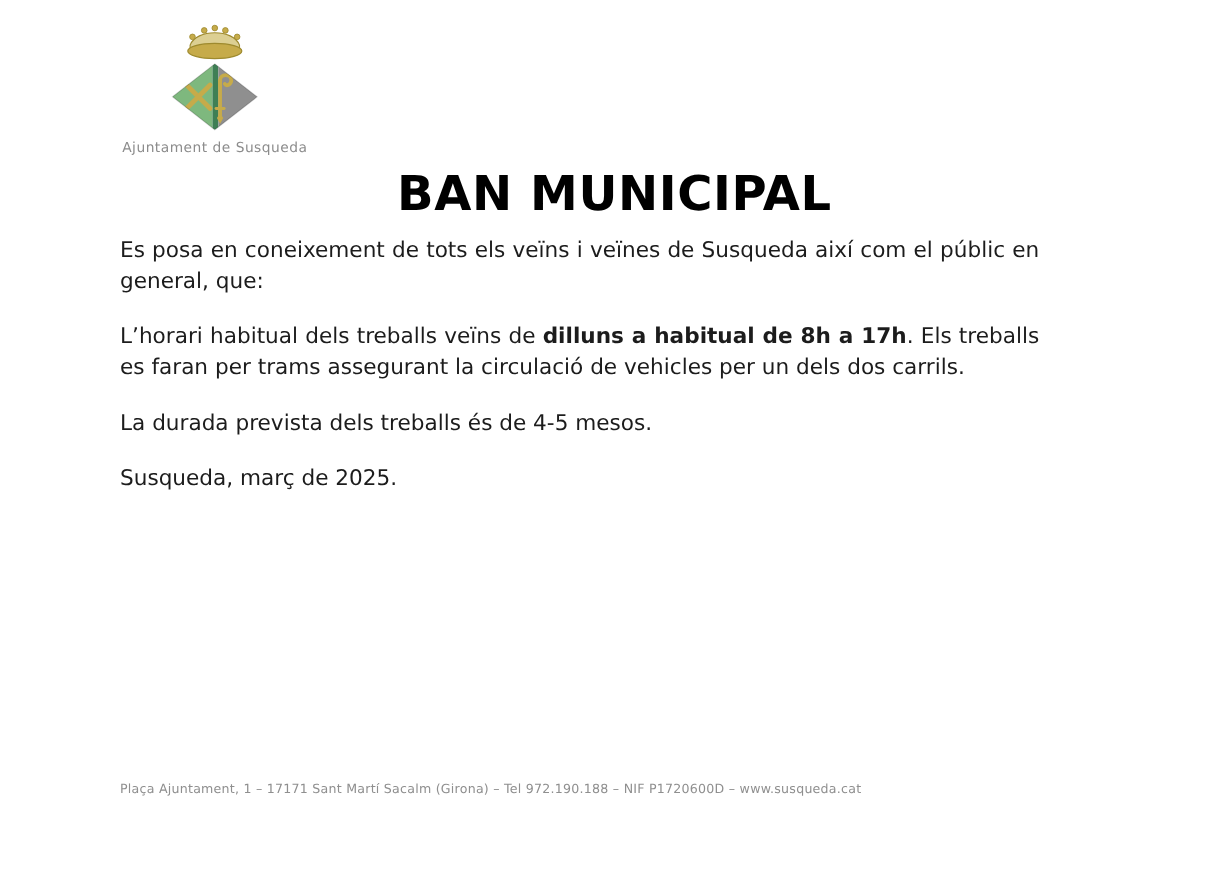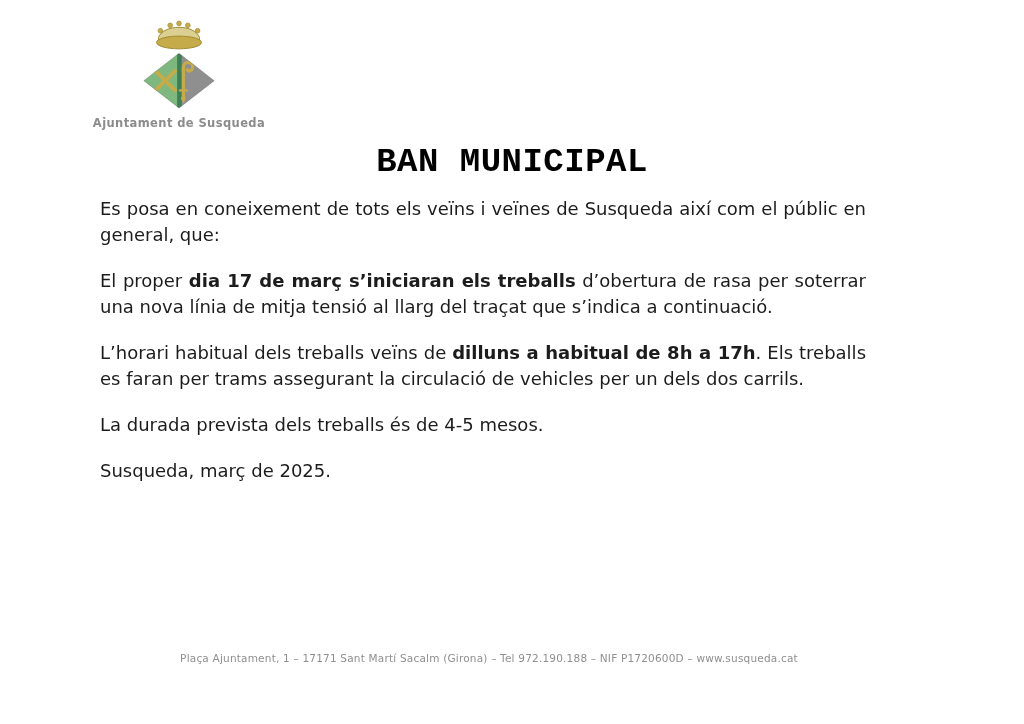--- a/index.html
+++ b/index.html
@@ -12,53 +12,52 @@
   }
   .logo-block {
     position:absolute;
     top:18px; left:88px; width:182px;
     text-align:center;
   }
   .logo-block svg { display:block; margin:0 auto; }
   .logo-caption {
     margin-top:5px;
     font-size:11.5px;
-    font-weight:bold;
+    font-weight:normal;
     color:#8c8c8c;
     letter-spacing:0.4px;
     white-space:nowrap;
   }
   .doc-title {
     margin:143px 0 0 0;
     text-align:center;
-    font-size:34px;
+    font-size:40px;
     font-weight:bold;
     color:#000000;
     letter-spacing:0.5px;
     line-height:38px;
-    font-family:Liberation Mono, monospace;
   }
   .doc-body {
     position:absolute;
     top:196px; left:100px;
     width:778px;
     color:#1c1c1c;
   }
   .doc-body p {
     margin:0 12px 20px 0;
     font-size:18px;
     line-height:26px;
     text-align:justify;
   }
   .doc-body p b { font-weight:bold; }
   .doc-footer {
     position:absolute;
     top:652px; left:100px;
     width:778px;
-    text-align:center;
+    text-align:left;
     font-size:10.5px;
     color:#8f8f8f;
     letter-spacing:0.2px;
   }
 </style>
 </head>
 <body>
 
 <div class="page">
 
@@ -102,21 +101,20 @@
       </g>
     </svg>
     <div class="logo-caption">Ajuntament de Susqueda</div>
   </header>
 
   <h1 class="doc-title">BAN MUNICIPAL</h1>
 
   <main class="doc-body">
 
   <p><span>Es posa en coneixement de tots els veïns i veïnes de Susqueda així com el públic en general, que:</span></p>
-      <p><span>El proper </span><b>dia 17 de març s’iniciaran els treballs</b><span> d’obertura de rasa per soterrar una nova línia de mitja tensió al llarg del traçat que s’indica a continuació.</span></p>
       <p><span>L’horari habitual dels treballs veïns de </span><b>dilluns a habitual de 8h a 17h</b><span>. Els treballs es faran per trams assegurant la circulació de vehicles per un dels dos carrils.</span></p>
       <p><span>La durada prevista dels treballs és de 4-5 mesos.</span></p>
       <p><span>Susqueda, març de 2025.</span></p>
     </main>
 
   <div class="doc-footer">Plaça Ajuntament, 1 – 17171 Sant Martí Sacalm (Girona) – Tel 972.190.188 – NIF P1720600D – www.susqueda.cat</div>
 
 </div>
 
 </body></html>

